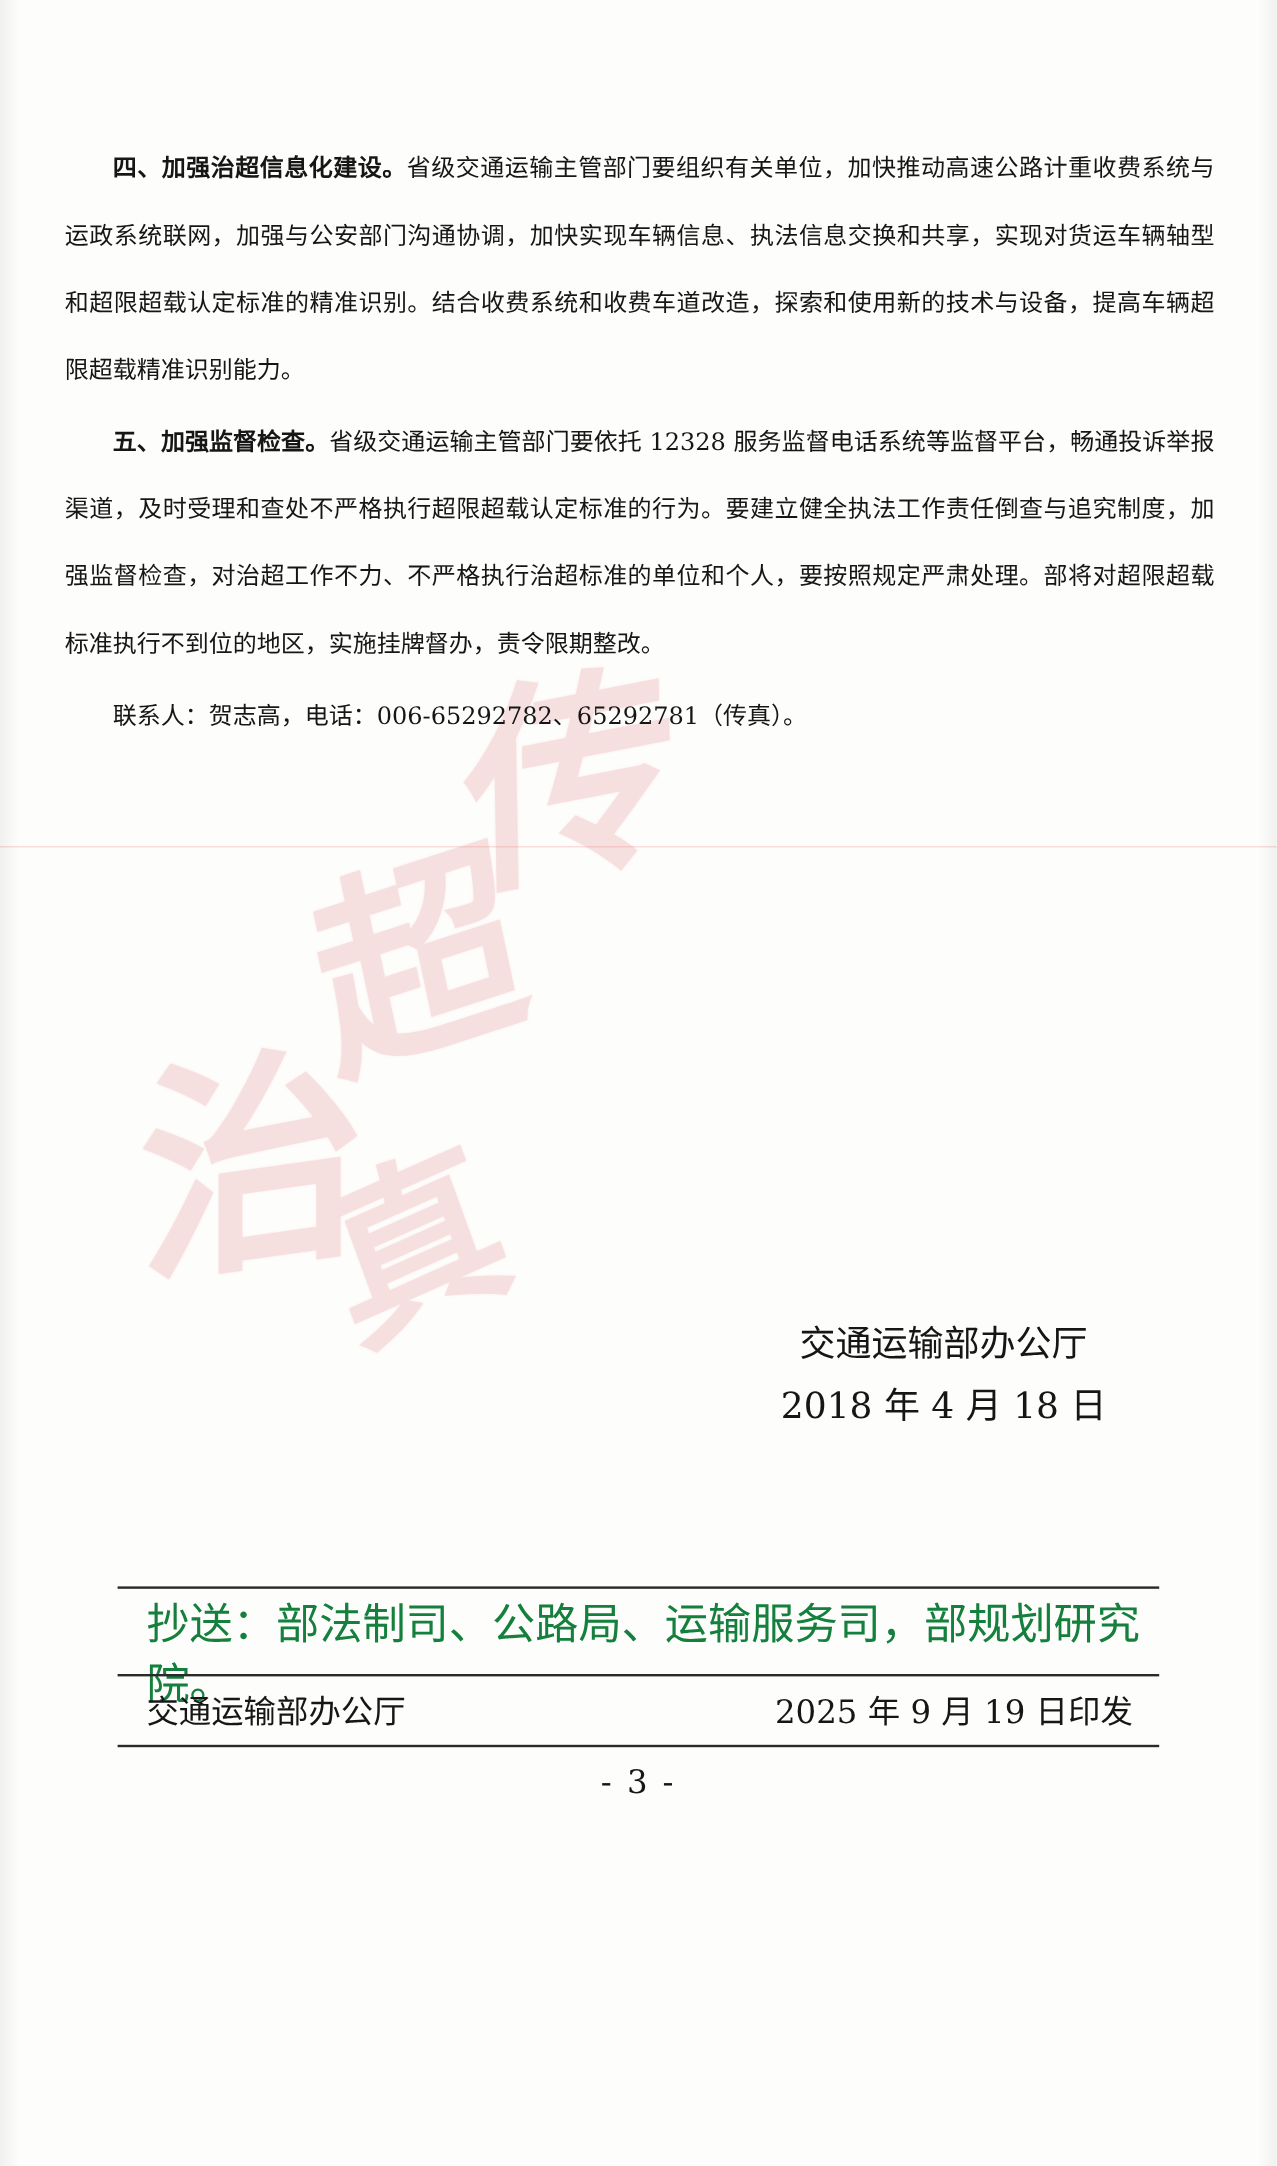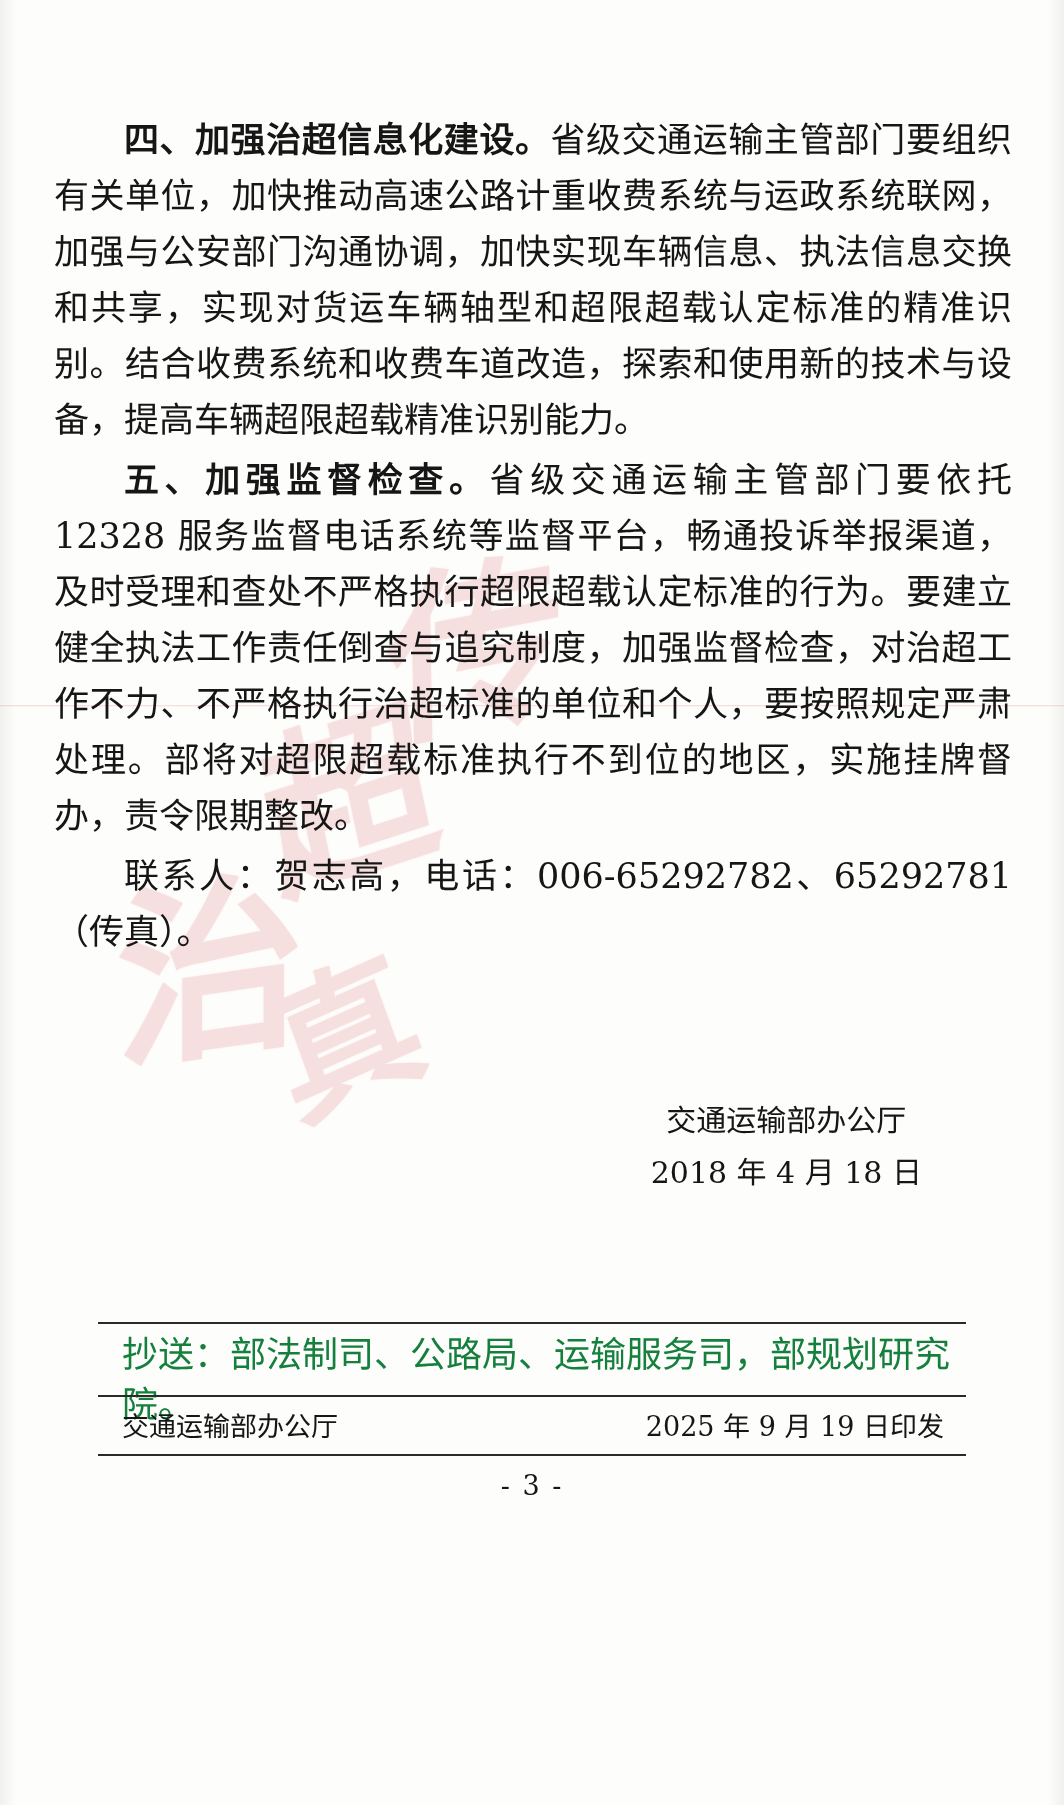--- a/index.html
+++ b/index.html
@@ -75,21 +75,21 @@
     right: 46px;
     top: 0;
     bottom: 0;
   }
 
   .body-text {
     position: absolute;
     left: 8px;
     right: 6px;
     top: 112px;
-    font-size: 35px;
+    font-size: 20px;
     line-height: 56px;
     text-align: justify;
     text-justify: inter-ideograph;
     color: #161616;
   }
   .para {
     margin: 0 0 4px 0;
     text-indent: 2em;
   }
   .lead {

